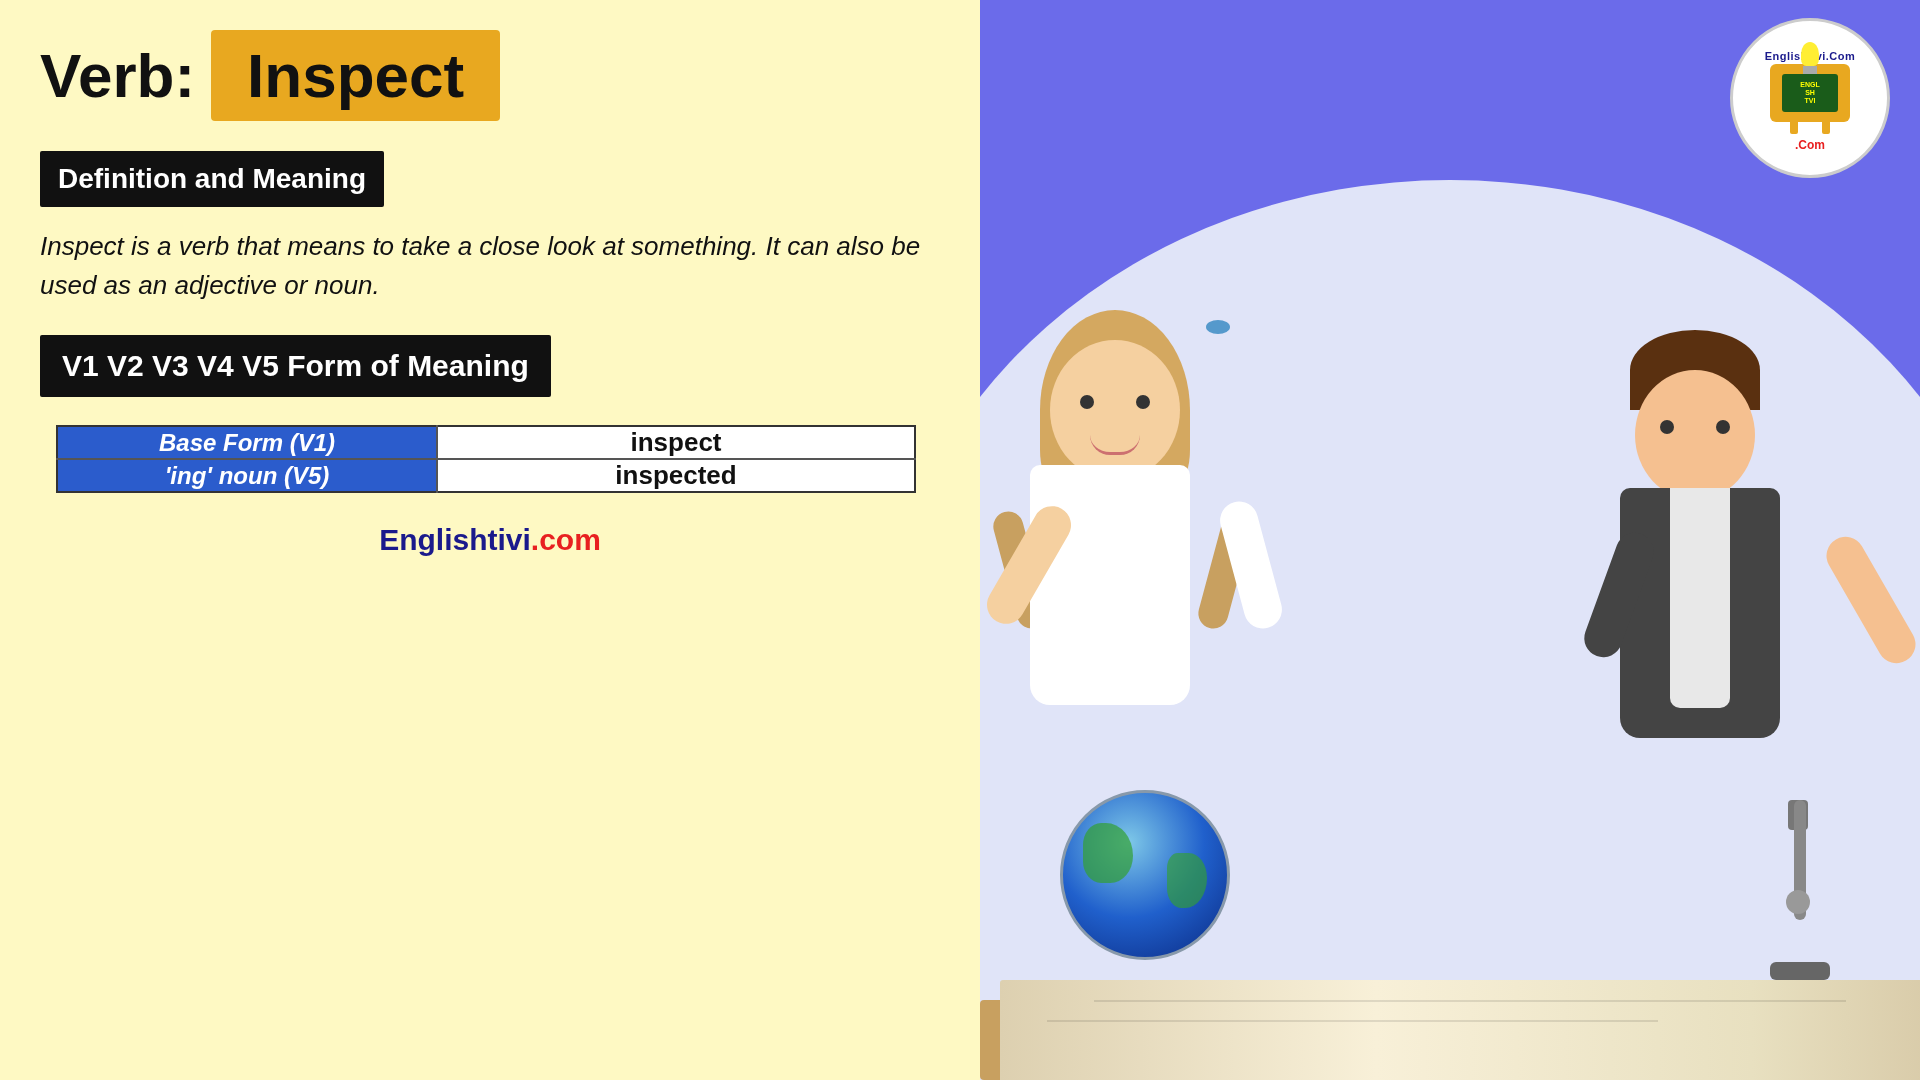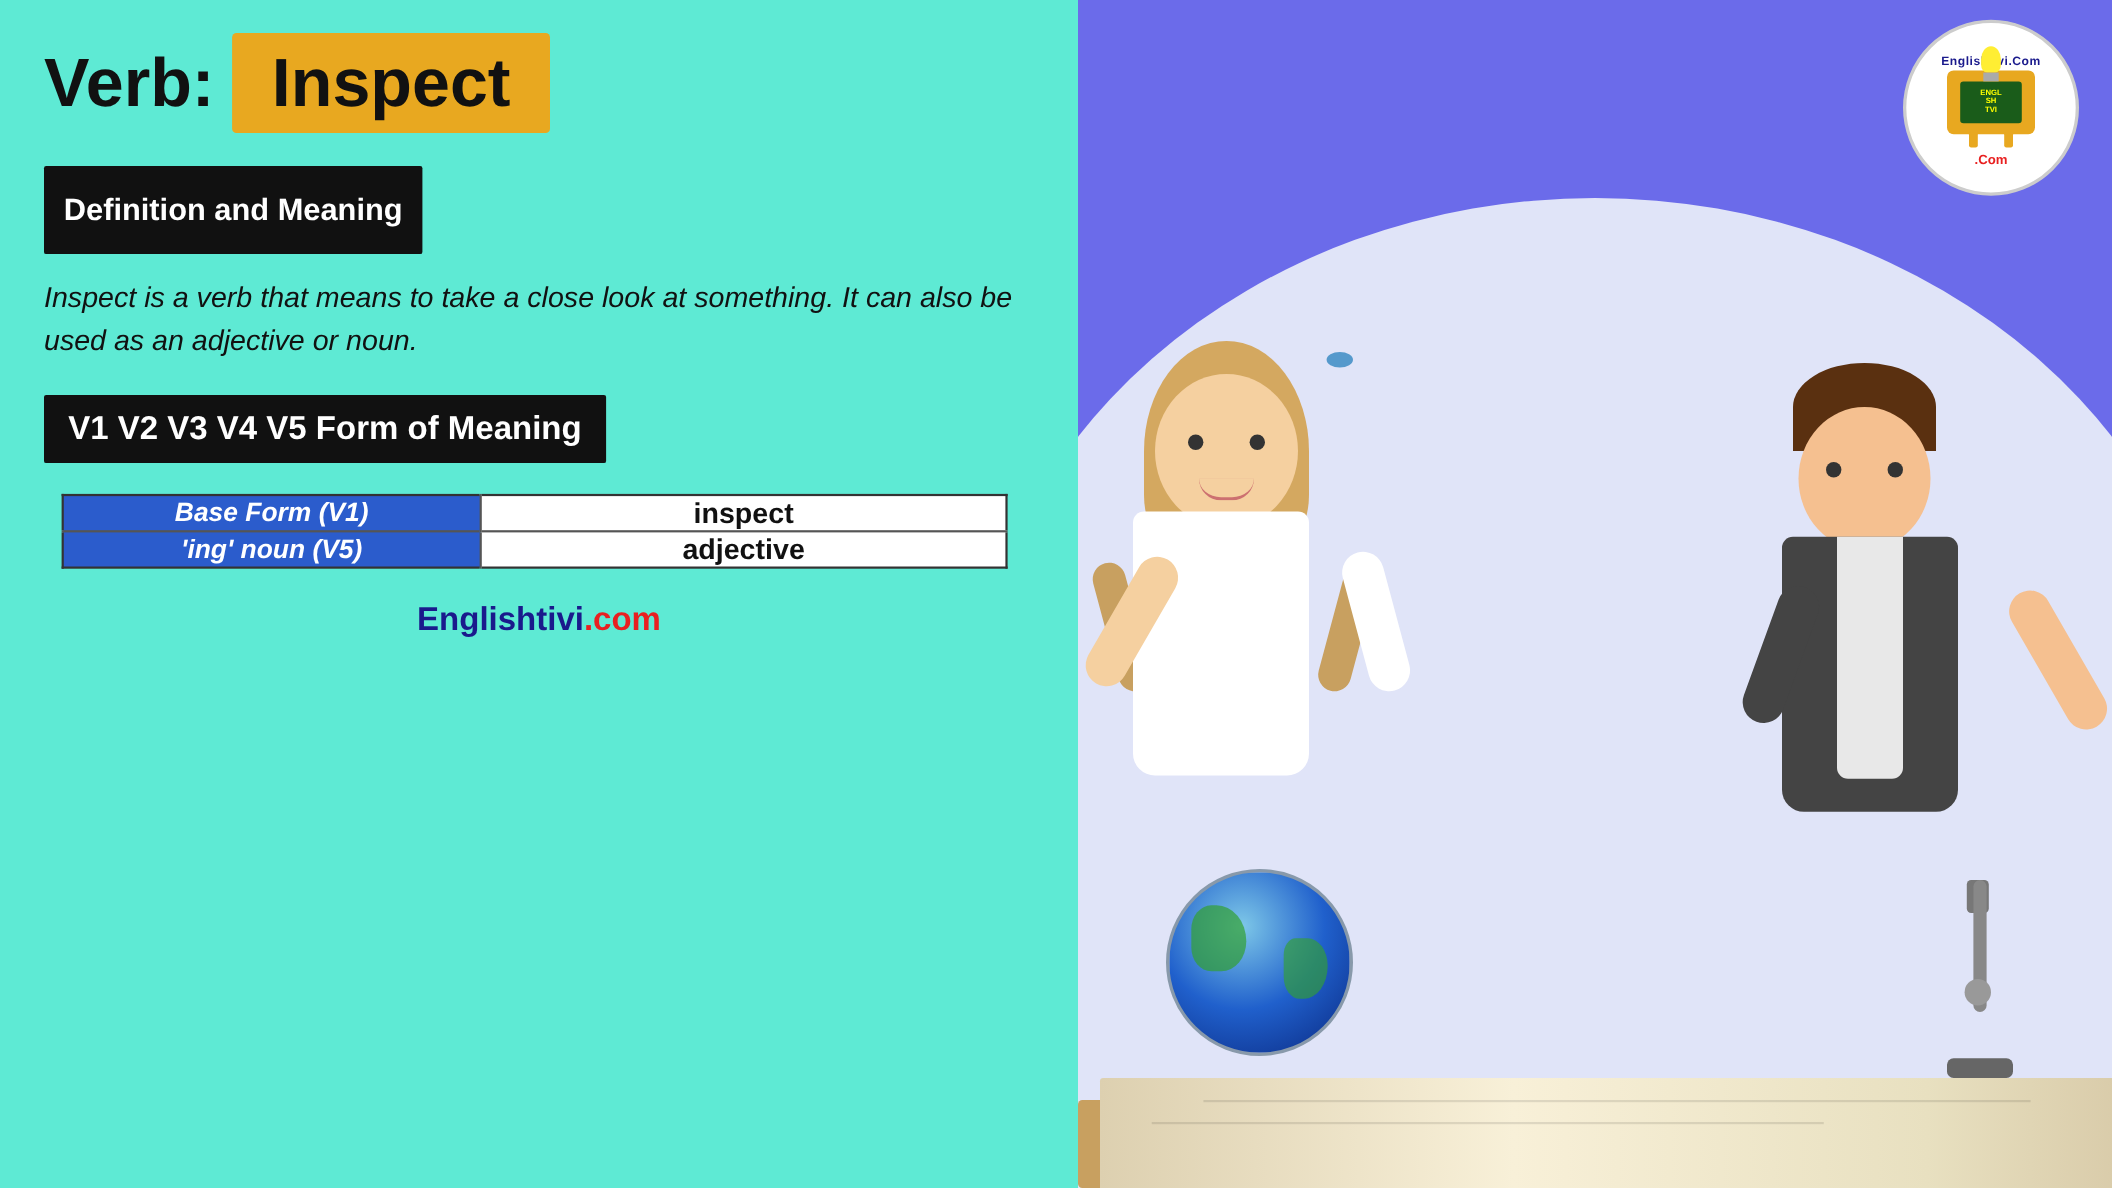--- a/index.html
+++ b/index.html
@@ -9,21 +9,21 @@
       height: 1080px;
       overflow: hidden;
       font-family: Arial, sans-serif;
       background: #ffffff;
       display: flex;
     }
 
     .left-panel {
       width: 980px;
       height: 1080px;
-      background: #5eead4;
+      background: #fef9c3;
       padding: 30px 40px;
       flex-shrink: 0;
     }
 
     .right-panel {
       flex: 1;
       height: 1080px;
       background: #6b6bea;
       position: relative;
       overflow: hidden;
@@ -52,21 +52,21 @@
 
     .verb-title-text {
       font-size: 62px;
       font-weight: 700;
       color: #111;
     }
 
     
     .section-header-black {
       background: #111111;
-      padding: 24px 18px;
+      padding: 12px 18px;
       display: inline-block;
       margin-bottom: 20px;
       border-radius: 2px;
     }
 
     .section-header-black span {
       color: #ffffff;
       font-size: 28px;
       font-weight: 800;
     }
@@ -349,21 +349,21 @@
       </td>
       <td class="cell-right">
         <span>inspect</span>
       </td>
     </tr>
         <tr>
       <td class="cell-left">
         <span>'ing' noun (V5)</span>
       </td>
       <td class="cell-right">
-        <span>adjective</span>
+        <span>inspected</span>
       </td>
     </tr>
       </tbody>
   </table>
 
   
   <div class="footer-brand">
     <span class="brand-blue">Englishtivi</span><span class="brand-red">.com</span>
   </div>
 

